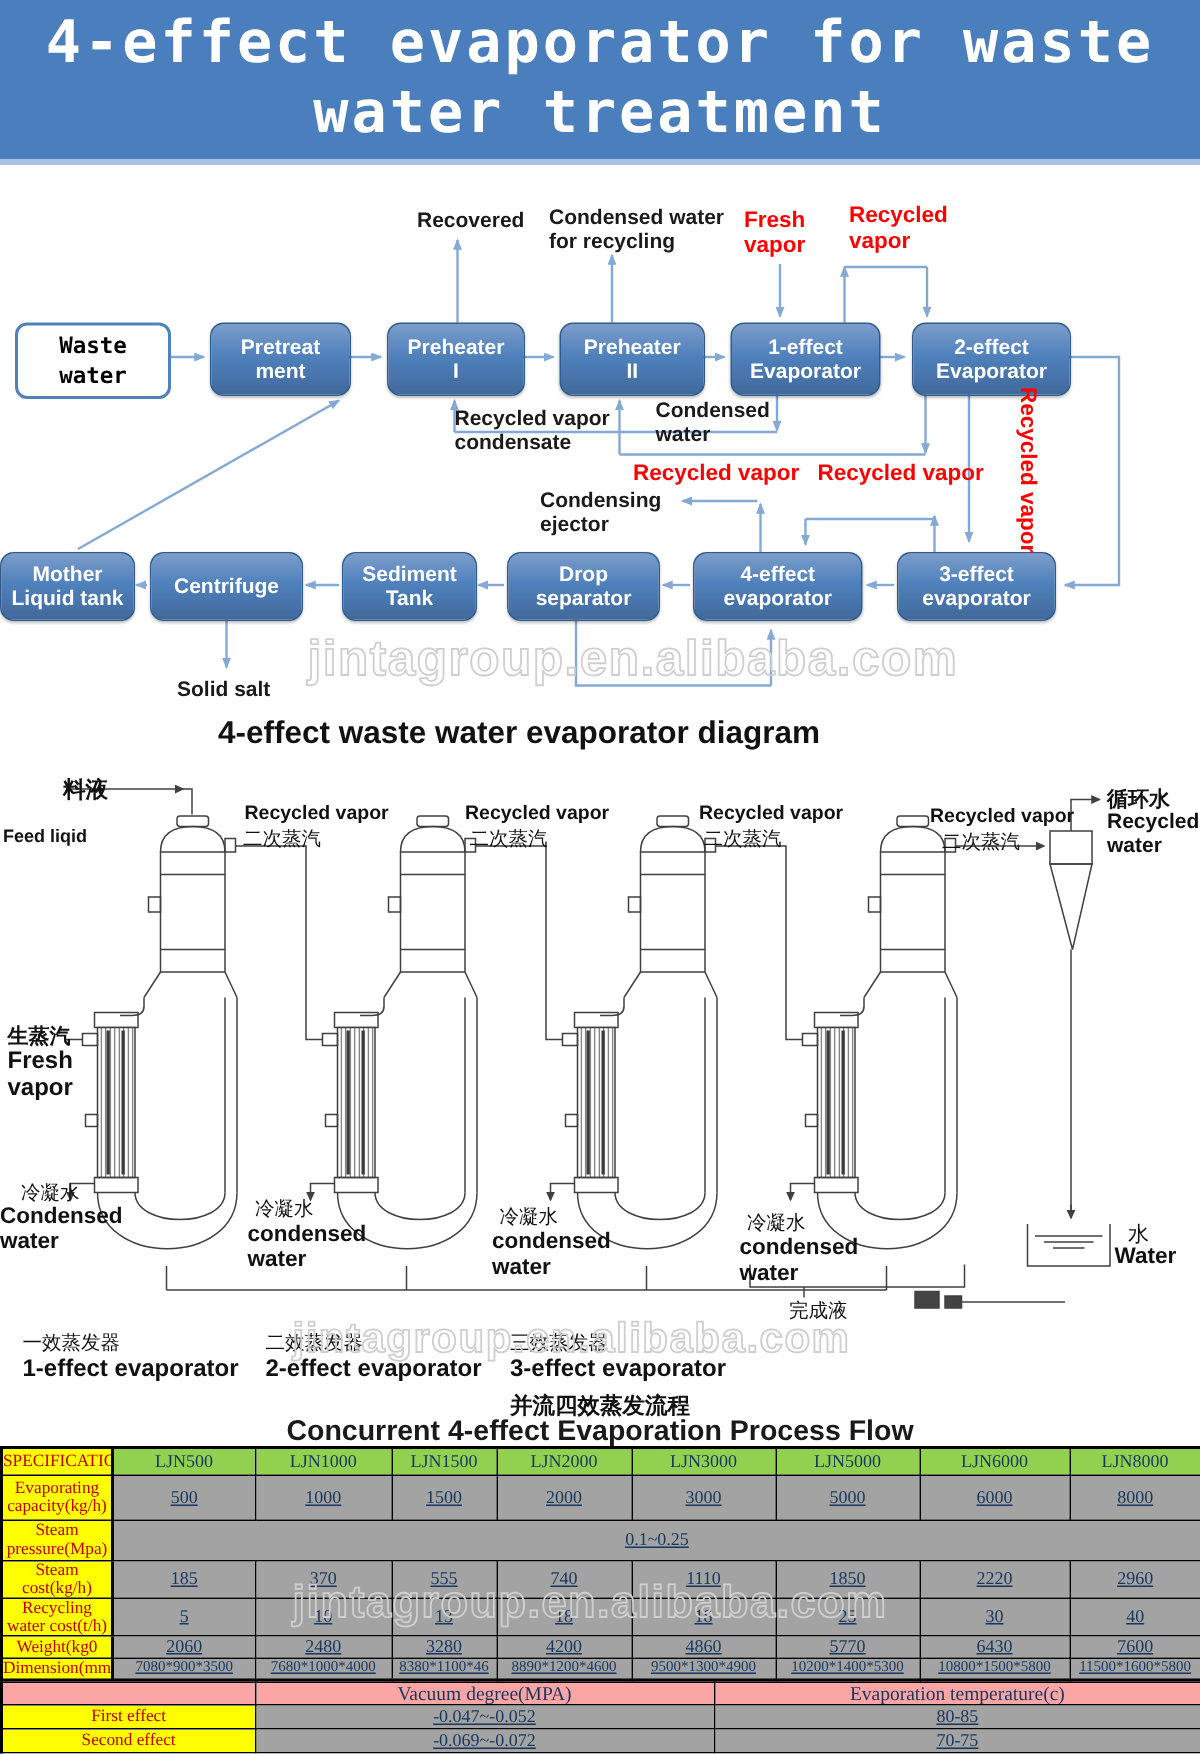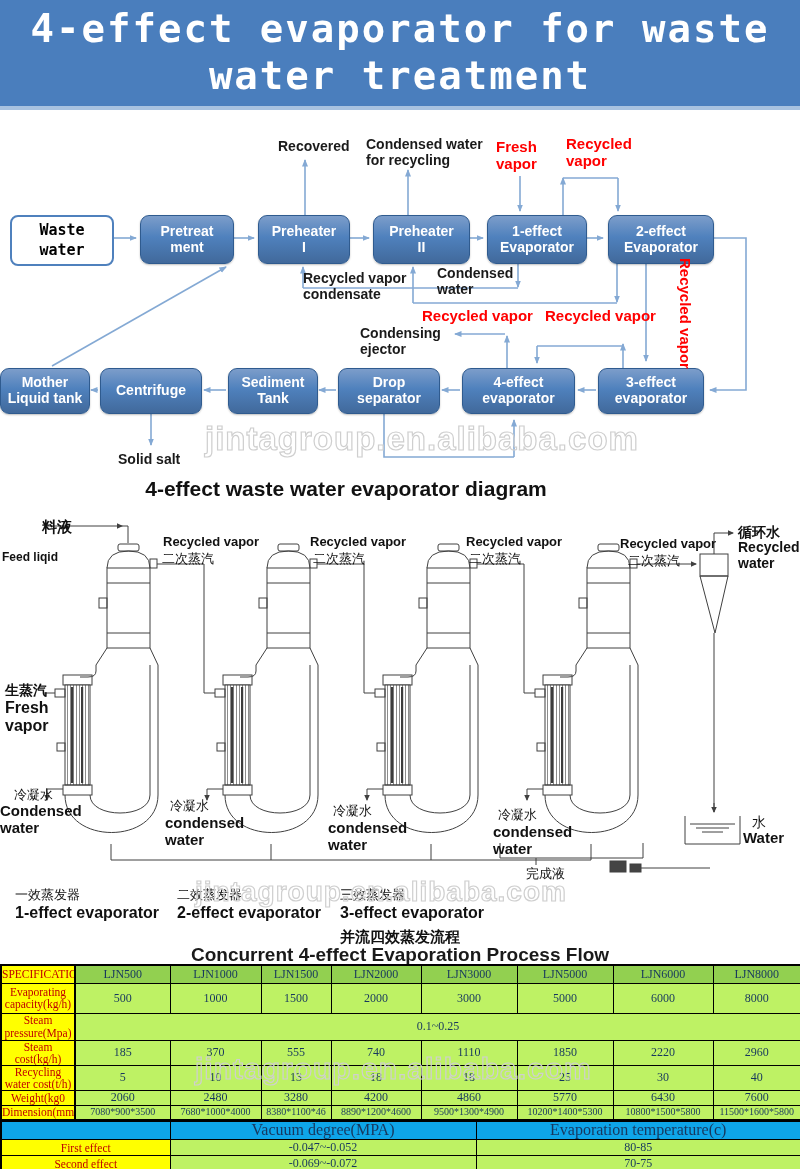--- a/index.html
+++ b/index.html
@@ -47,23 +47,23 @@
   #proc-en{left:0;top:431px;width:800px;text-align:center;font-weight:bold;font-size:19px;color:#1a1a1a;}
 
   
   #tables{left:0;top:964px;width:800px;}
   table{border-collapse:collapse;table-layout:fixed;width:800px;
      font-family:"Liberation Serif",serif;}
   td,th{border:1px solid #000;padding:0;text-align:center;vertical-align:middle;
      overflow:hidden;line-height:1.05;}
   th.spec,td.lbl{background:#ffff00;color:#c00000;font-weight:normal;font-size:11.5px;}
   th.model{background:#92d050;color:#17375e;font-weight:normal;font-size:12px;}
-  td.val{background:#bef264;color:#17375e;font-size:12px;}
+  td.val{background:#a3a3a3;color:#17375e;font-size:12px;text-decoration:underline;}
   td.val.small{font-size:10px;}
-  td.greenh{background:#0ea5e9;color:#17375e;font-size:16px;}
+  td.greenh{background:#fca5a5;color:#17375e;font-size:13px;}
   #spec-table{border:2px solid #000;}
   #bottom-table{border:2px solid #000;border-top:none;}
   #spec-table td:first-child,#spec-table th:first-child{border-right-width:2px;}
 </style>
 </head>
 <body>
 
 <div id="title-bar" class="abs">
   <div class="t">4-effect evaporator for waste</div>
   <div class="t">water treatment</div>

